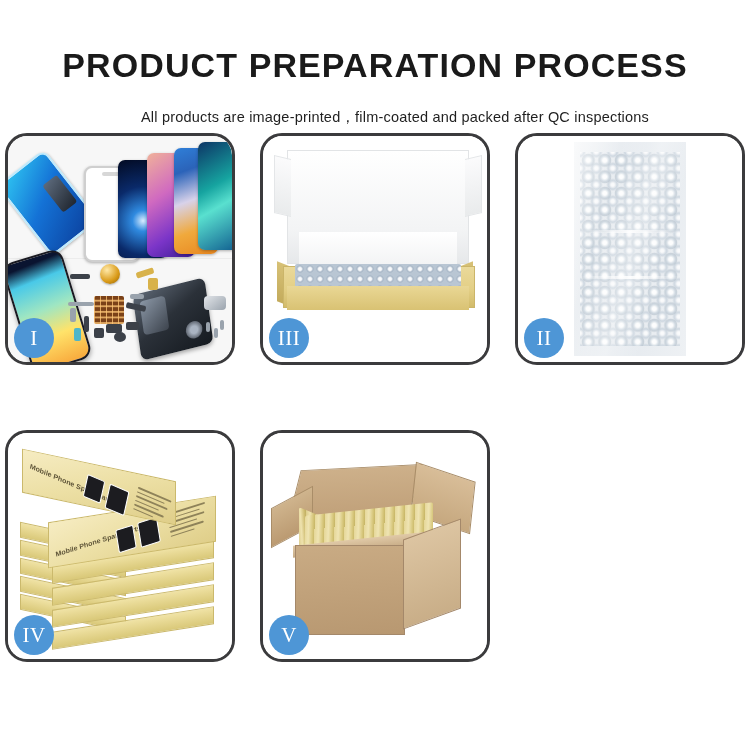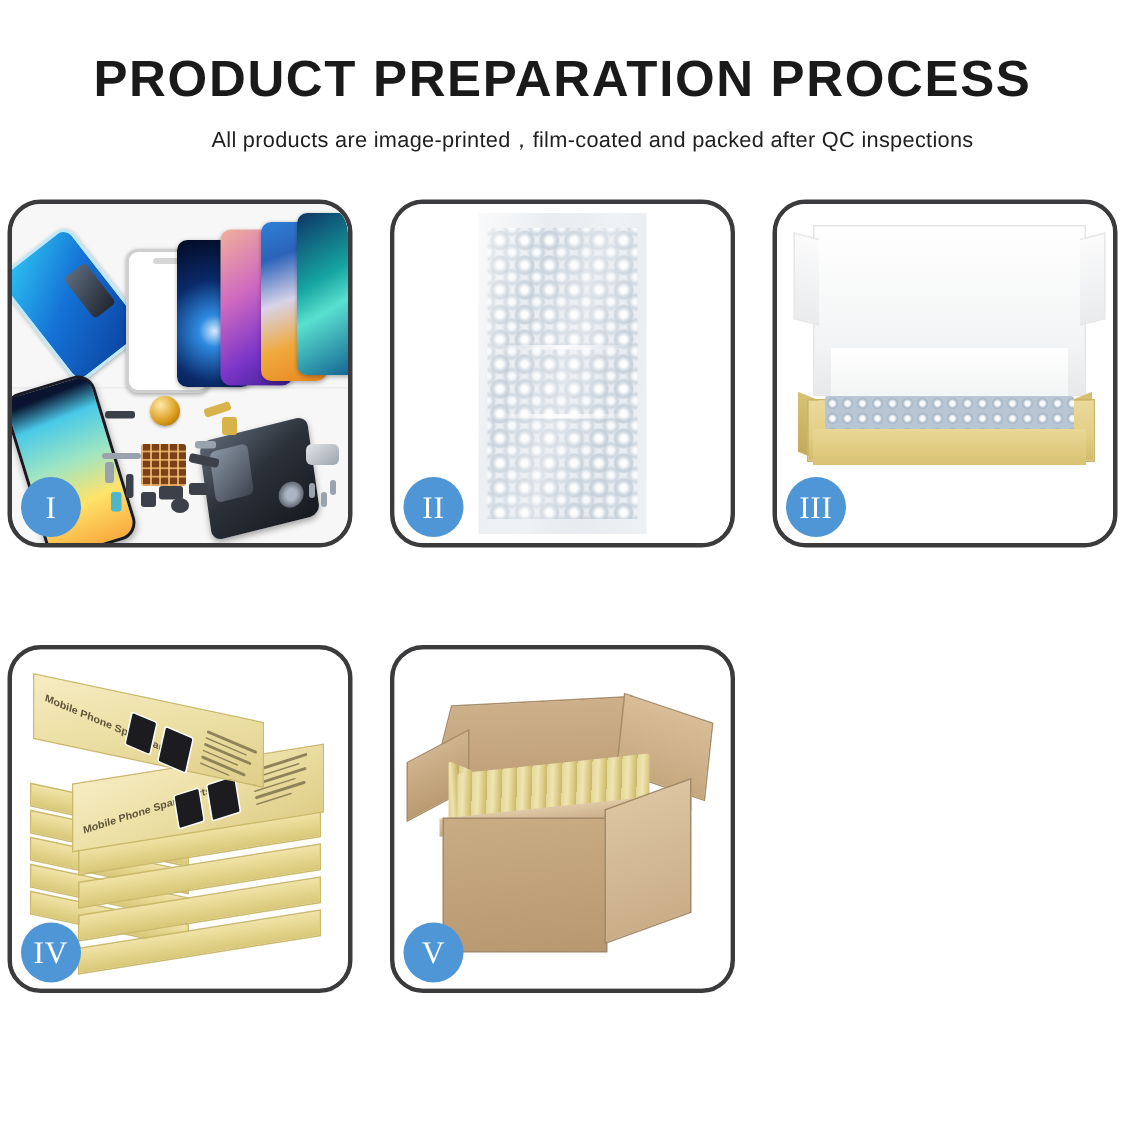--- a/index.html
+++ b/index.html
@@ -16,21 +16,21 @@
   }
 
   
   .header { width: 750px; text-align: center; }
   .title {
     font-family: "Liberation Sans", sans-serif;
     font-size: 34px;
     font-weight: 700;
     letter-spacing: 1.1px;
     color: #1a1a1a;
-    margin: 0;
+    margin: 12px;
     padding-top: 36px;
     line-height: 1.05;
     white-space: nowrap;
   }
   .subtitle {
     font-family: "Liberation Sans", sans-serif;
     font-size: 14.5px;
     font-weight: 400;
     color: #1f1f1f;
     margin: 0;
@@ -421,43 +421,43 @@
       <div class="bit" style="left:106px; top:196px; width:12px; height:10px; border-radius:50%;"></div>
       <div class="bit silver" style="left:196px; top:160px; width:22px; height:14px; border-radius:4px; background:linear-gradient(140deg,#e3e6ea,#9aa3ad);"></div>
       <div class="bit silver" style="left:198px; top:186px; width:4px;  height:10px;"></div>
       <div class="bit silver" style="left:206px; top:192px; width:4px;  height:10px;"></div>
       <div class="bit silver" style="left:212px; top:184px; width:4px;  height:10px;"></div>
     </div>
     <div class="badge">I</div>
   </div>
 
   <div class="panel">
+    <div class="panel-inner p3">
+      <div class="b3-lid"></div>
+      <div class="b3-foam"></div>
+      <div class="b3-side-l"></div>
+      <div class="b3-side-r"></div>
+      <div class="b3-tray"></div>
+      <div class="b3-bubble"></div>
+      <div class="b3-tray-front"></div>
+    </div>
+    <div class="badge">III</div>
+  </div>
+
+  <div class="panel">
     <div class="panel-inner p2">
       <div class="bw-sheet">
         <div class="bw-bubbles"></div>
         <div class="bw-bubbles2"></div>
         <div class="bw-crease" style="top:88px;"></div>
         <div class="bw-crease" style="top:134px;"></div>
         <div class="bw-sheen"></div>
       </div>
     </div>
     <div class="badge">II</div>
-  </div>
-
-  <div class="panel">
-    <div class="panel-inner p3">
-      <div class="b3-lid"></div>
-      <div class="b3-foam"></div>
-      <div class="b3-side-l"></div>
-      <div class="b3-side-r"></div>
-      <div class="b3-tray"></div>
-      <div class="b3-bubble"></div>
-      <div class="b3-tray-front"></div>
-    </div>
-    <div class="badge">III</div>
   </div>
 
   <div class="panel">
     <div class="panel-inner p4">
       <div class="stack">
 
         <div class="ybox" style="left:2px;   top:118px; width:104px; height:14px; transform:skewY(12deg);"></div>
         <div class="ybox" style="left:2px;   top:136px; width:104px; height:14px; transform:skewY(12deg);"></div>
         <div class="ybox" style="left:2px;   top:154px; width:104px; height:14px; transform:skewY(12deg);"></div>
         <div class="ybox" style="left:2px;   top:100px; width:104px; height:14px; transform:skewY(12deg);"></div>

